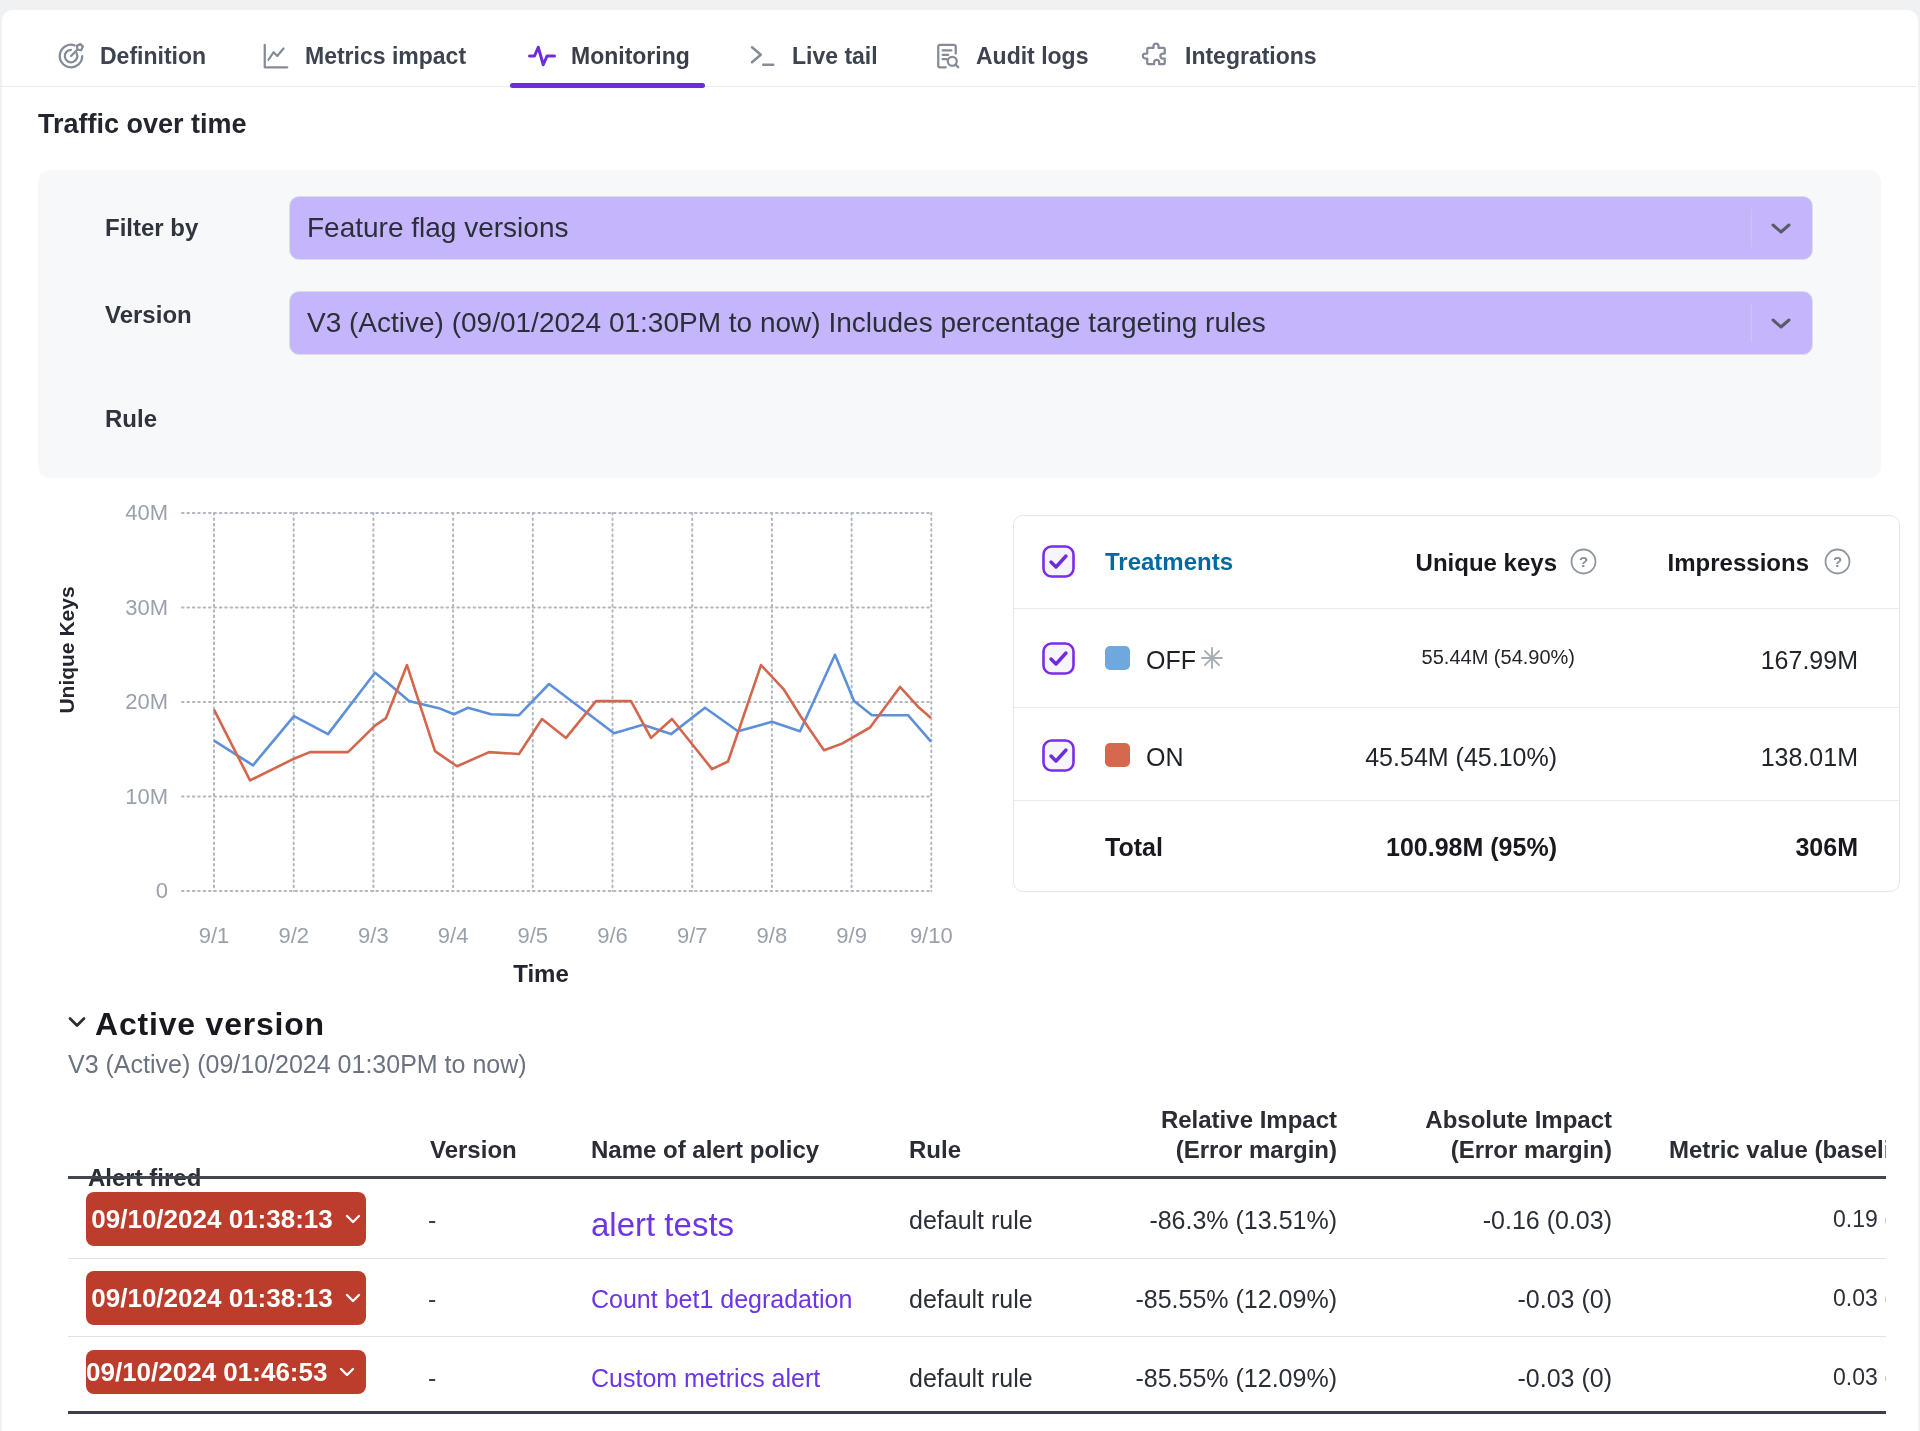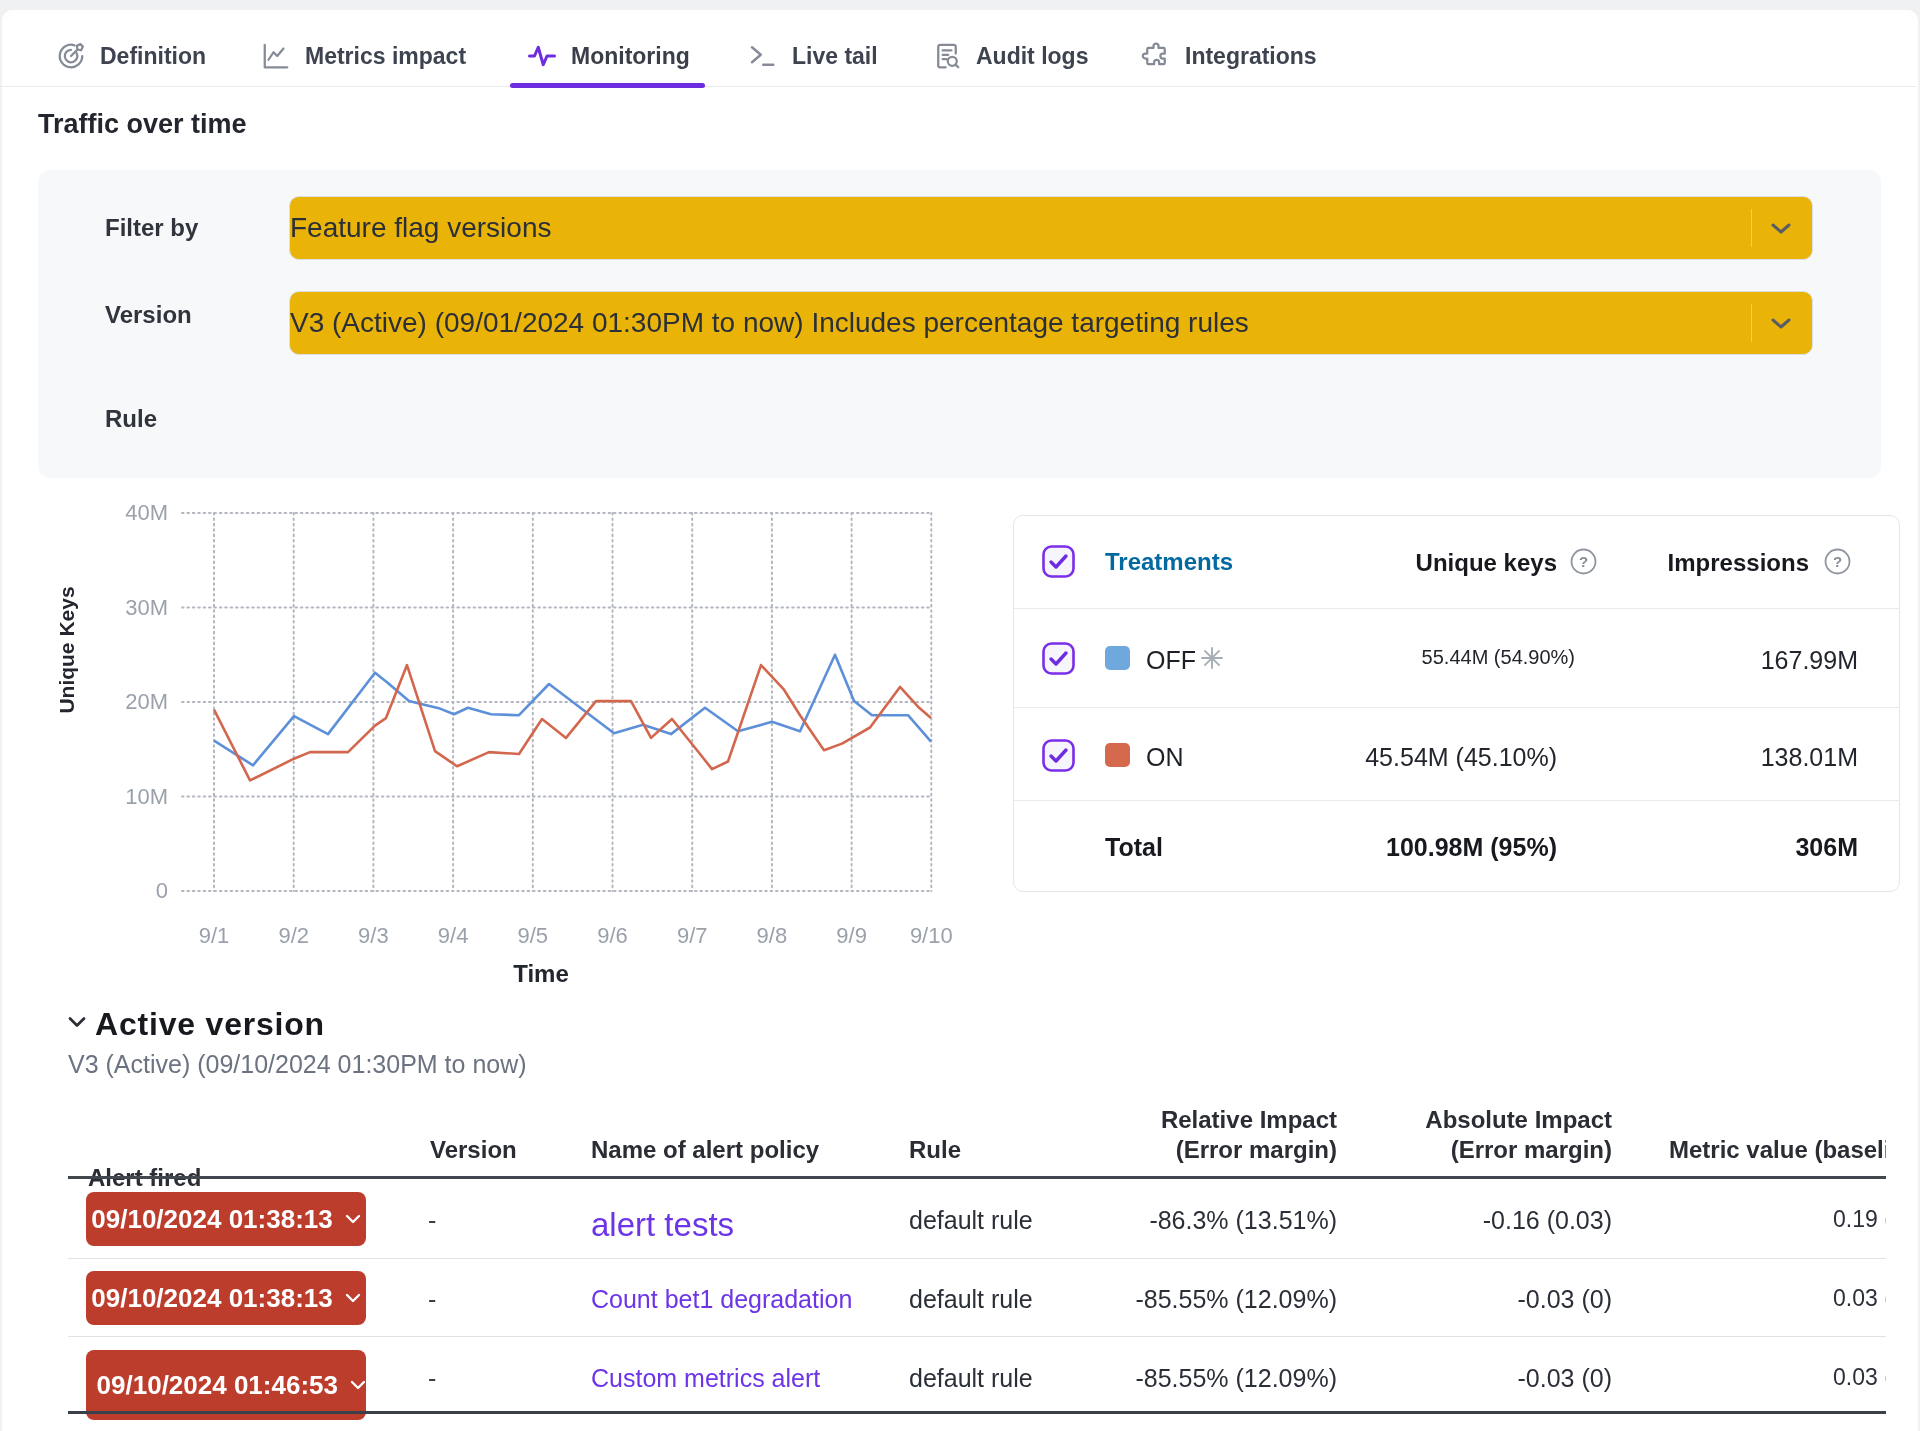--- a/index.html
+++ b/index.html
@@ -7,21 +7,21 @@
 .card { position:absolute; left:2px; top:10px; width:1916px; height:1421px; background:#fff; border-radius:10px 10px 0 0; }
 
 .tab { position:absolute; top:40px; height:32px; display:flex; align-items:center; gap:14px; font-size:23px; font-weight:bold; color:#3e4350; }
 .tabline { position:absolute; left:0; top:86px; width:1916px; height:1px; background:#e9ebee; }
 .tabunder { position:absolute; left:510px; top:83px; width:195px; height:5px; border-radius:3px; background:#6d2ce0; }
 
 .h1 { position:absolute; left:38px; top:109px; font-size:27px; font-weight:bold; color:#23262e; }
 
 .panel { position:absolute; left:38px; top:170px; width:1843px; height:308px; background:#f7f8f9; border-radius:12px; }
 .flabel { position:absolute; left:67px; font-size:24px; font-weight:bold; color:#30343d; }
-.finput { position:absolute; left:251px; width:1524px; height:64px; background:#eab308; border:1px solid #dcdfe4; border-radius:10px; font-size:28px; color:#2b2f38; display:flex; align-items:center; }
+.finput { position:absolute; left:251px; width:1524px; height:64px; background:#c4b5fd; border:1px solid #dcdfe4; border-radius:10px; font-size:28px; color:#2b2f38; display:flex; align-items:center; padding-left:17px; }
 .fsep { position:absolute; right:60px; top:12px; bottom:12px; width:1px; background:#c9ccd3; }
 .fchev { position:absolute; right:20px; top:50%; margin-top:-6px; }
 </style>
 </head>
 <body>
 <div class="card"></div>
 <div class="tabline"></div>
 <div class="tabunder"></div>
 
 <div class="tab" style="left:56px;">
@@ -197,21 +197,21 @@
 <div style="position:absolute; left:86px; top:181px; width:280px; height:54px; background:#bd3d2c; border-radius:8px; color:#fff; font-size:26px; font-weight:bold; display:flex; align-items:center; justify-content:center; gap:12px;">09/10/2024 01:38:13
 <svg width="16" height="10" viewBox="0 0 16 10" fill="none" stroke="#fff" stroke-width="2.4" stroke-linecap="round" stroke-linejoin="round">
         <path d="M2 2 L8 8 L14 2"></path>
       </svg></div>
 <div style="position:absolute; left:428px; top:195px; font-size:25px; color:#3a3f47;">-</div>
 <div style="position:absolute; left:591px; top:195px; font-size:25px; color:#6d35e8;">Count bet1 degradation</div>
 <div style="position:absolute; left:909px; top:195px; font-size:25px; color:#2b2f38;">default rule</div>
 <div style="position:absolute; left:1037px; top:195px; width:300px; text-align:right; font-size:25px; color:#2b2f38;">-85.55% (12.09%)</div>
 <div style="position:absolute; left:1312px; top:195px; width:300px; text-align:right; font-size:25px; color:#2b2f38;">-0.03 (0)</div>
 <div style="position:absolute; left:1833px; top:195px; font-size:23px; color:#2b2f38; white-space:nowrap;">0.03 (0.03)</div>
-<div style="position:absolute; left:86px; top:260px; width:280px; height:70px; background:#bd3d2c; border-radius:8px; color:#fff; font-size:26px; font-weight:bold; display:flex; align-items:center; justify-content:flex-end; gap:12px;">09/10/2024 01:46:53
+<div style="position:absolute; left:86px; top:260px; width:280px; height:44px; background:#bd3d2c; border-radius:8px; color:#fff; font-size:26px; font-weight:bold; display:flex; align-items:center; justify-content:flex-start; gap:12px;">09/10/2024 01:46:53
 <svg width="16" height="10" viewBox="0 0 16 10" fill="none" stroke="#fff" stroke-width="2.4" stroke-linecap="round" stroke-linejoin="round">
         <path d="M2 2 L8 8 L14 2"></path>
       </svg></div>
 <div style="position:absolute; left:428px; top:274px; font-size:25px; color:#3a3f47;">-</div>
 <div style="position:absolute; left:591px; top:274px; font-size:25px; color:#6d35e8;">Custom metrics alert</div>
 <div style="position:absolute; left:909px; top:274px; font-size:25px; color:#2b2f38;">default rule</div>
 <div style="position:absolute; left:1037px; top:274px; width:300px; text-align:right; font-size:25px; color:#2b2f38;">-85.55% (12.09%)</div>
 <div style="position:absolute; left:1312px; top:274px; width:300px; text-align:right; font-size:25px; color:#2b2f38;">-0.03 (0)</div>
 <div style="position:absolute; left:1833px; top:274px; font-size:23px; color:#2b2f38; white-space:nowrap;">0.03 (0.03)</div>
 <div style="position:absolute; left:68px; top:168px; width:1818px; height:1px; background:#dfe2e6;"></div>

